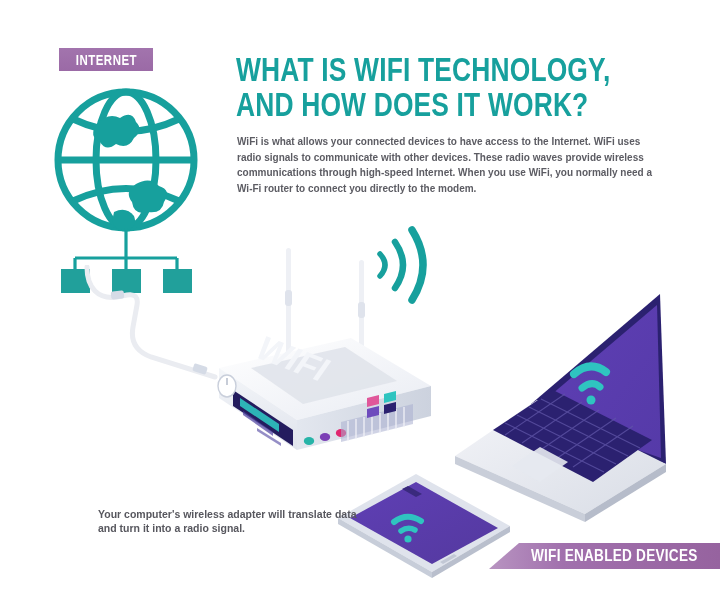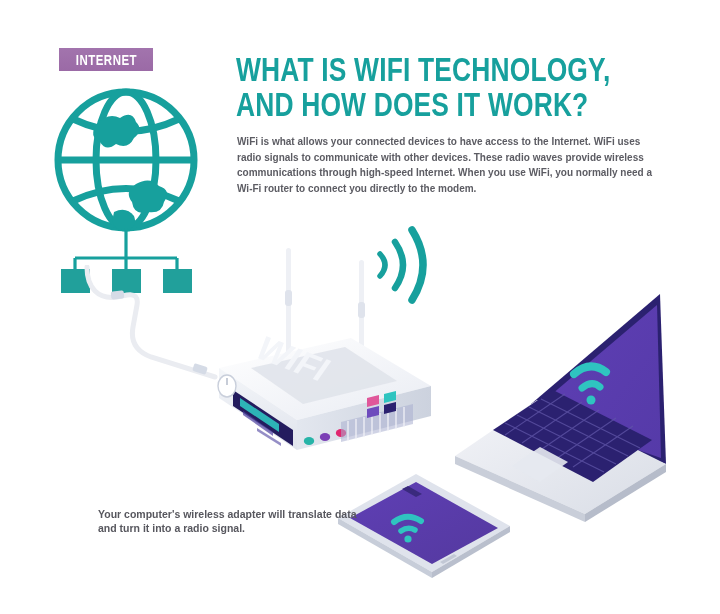--- a/index.html
+++ b/index.html
@@ -346,14 +346,18 @@
 
   <div id="headline">
     <div class="ln">WHAT IS WIFI TECHNOLOGY,</div>
     <div class="ln">AND HOW DOES IT WORK?</div>
   </div>
 
   <p id="intro-paragraph">WiFi is what allows your connected devices to have access to the Internet. WiFi uses radio signals to communicate with other devices. These radio waves provide wireless communications through high-speed Internet. When you use WiFi, you normally need a Wi-Fi router to connect you directly to the modem.</p>
 
   <p id="transmitter-caption">Your computer's wireless adapter will translate data and turn it into a radio signal.</p>
 
+  <div id="devices-banner">
+    <div class="shape"></div>
+    <span class="lbl">WIFI ENABLED DEVICES</span>
+  </div>
 
 </div>
 
 </body></html>

